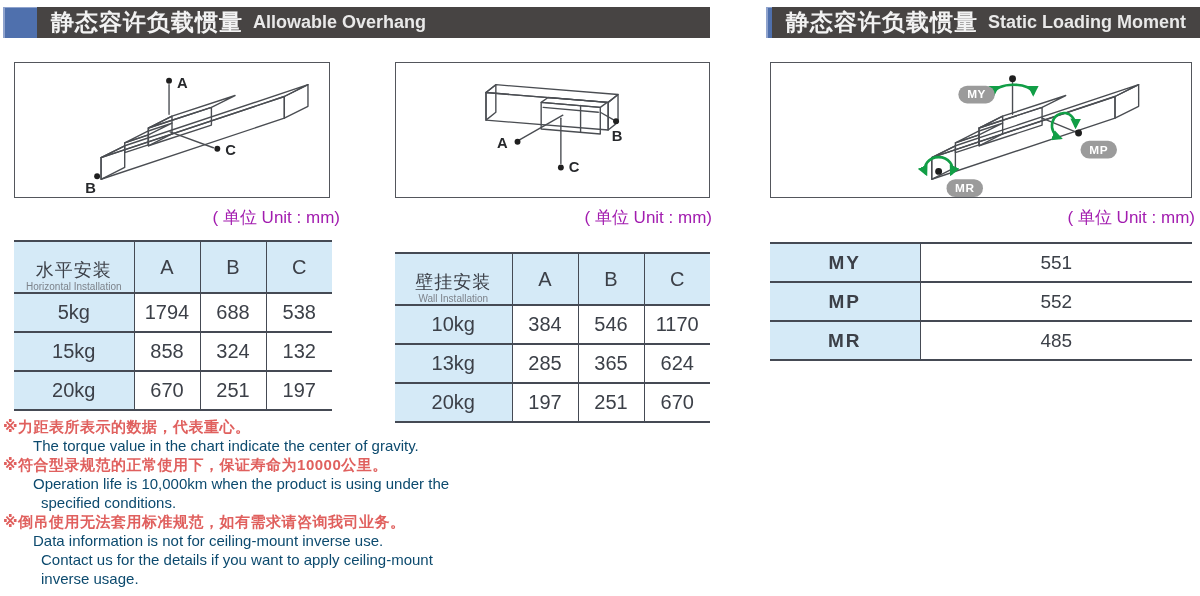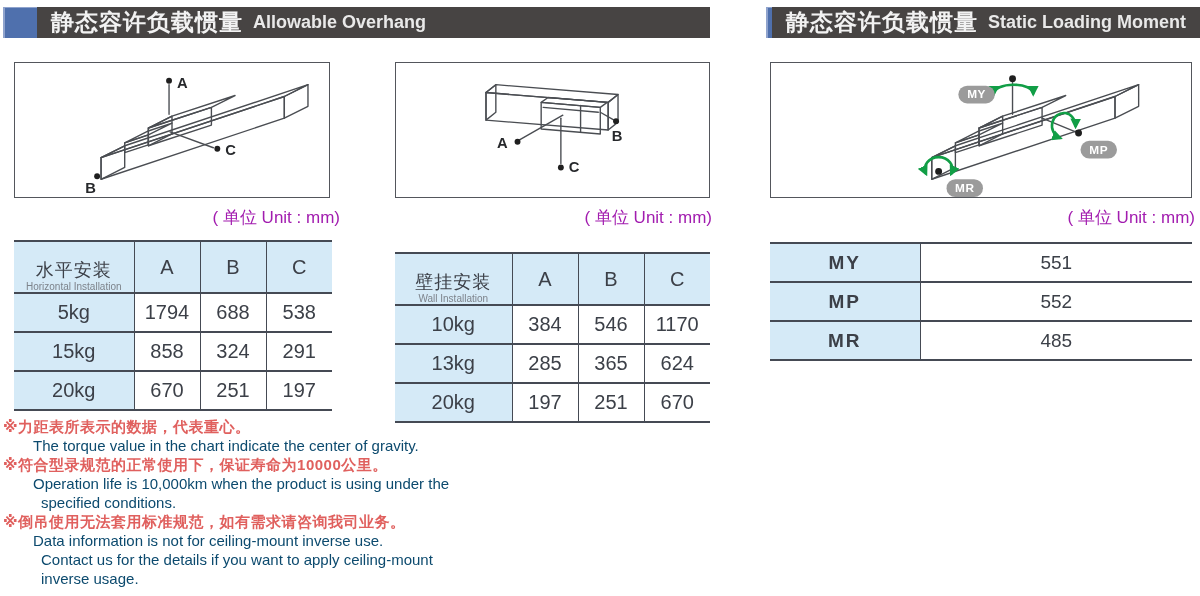--- a/index.html
+++ b/index.html
@@ -189,21 +189,21 @@
       <tr>
         <td class="blue row-lbl">5kg</td>
         <td>1794</td>
         <td>688</td>
         <td>538</td>
       </tr>
       <tr>
         <td class="blue row-lbl">15kg</td>
         <td>858</td>
         <td>324</td>
-        <td>291</td>
+        <td>132</td>
       </tr>
       <tr>
         <td class="blue row-lbl">20kg</td>
         <td>670</td>
         <td>251</td>
         <td>197</td>
       </tr>
     </tbody>
   </table>
 

